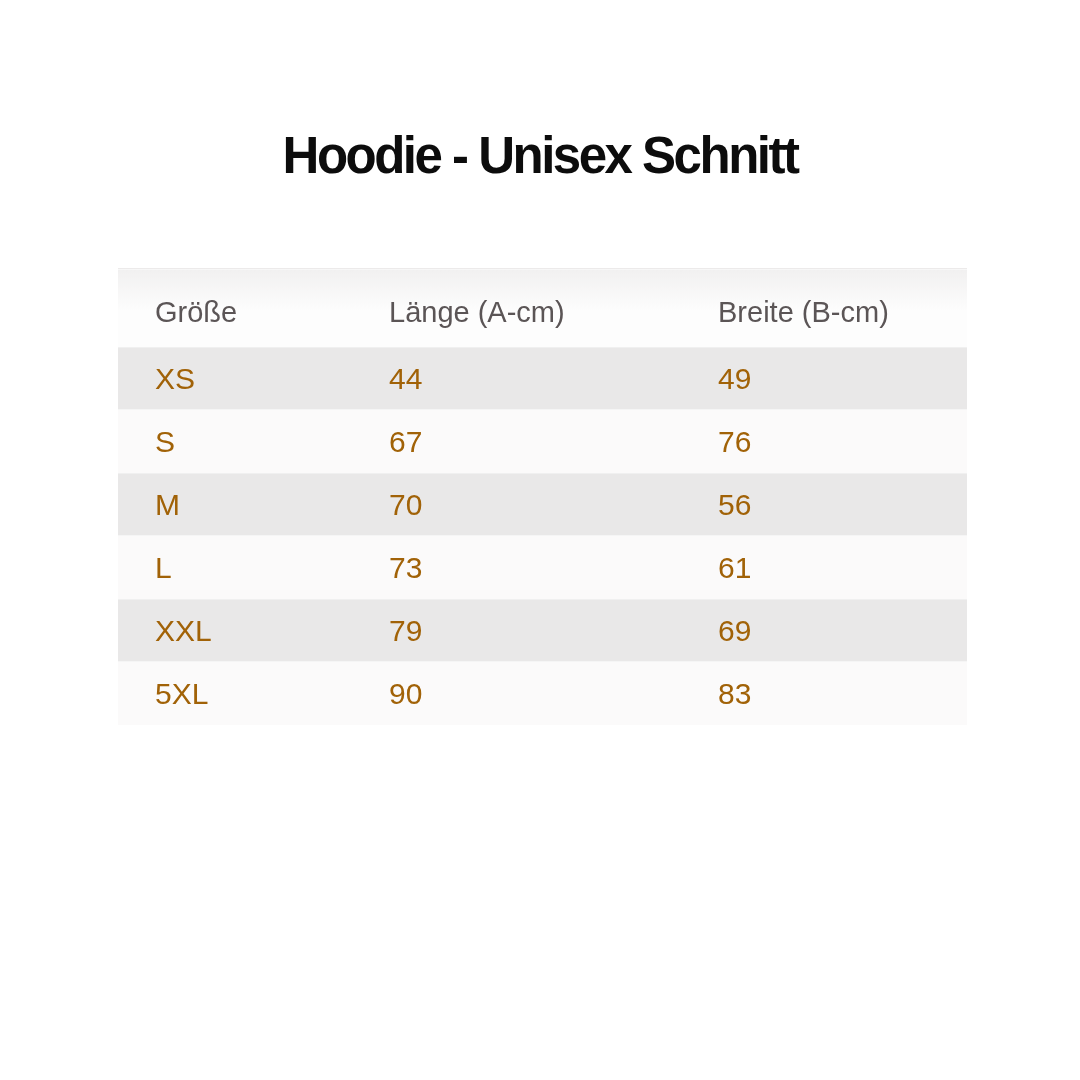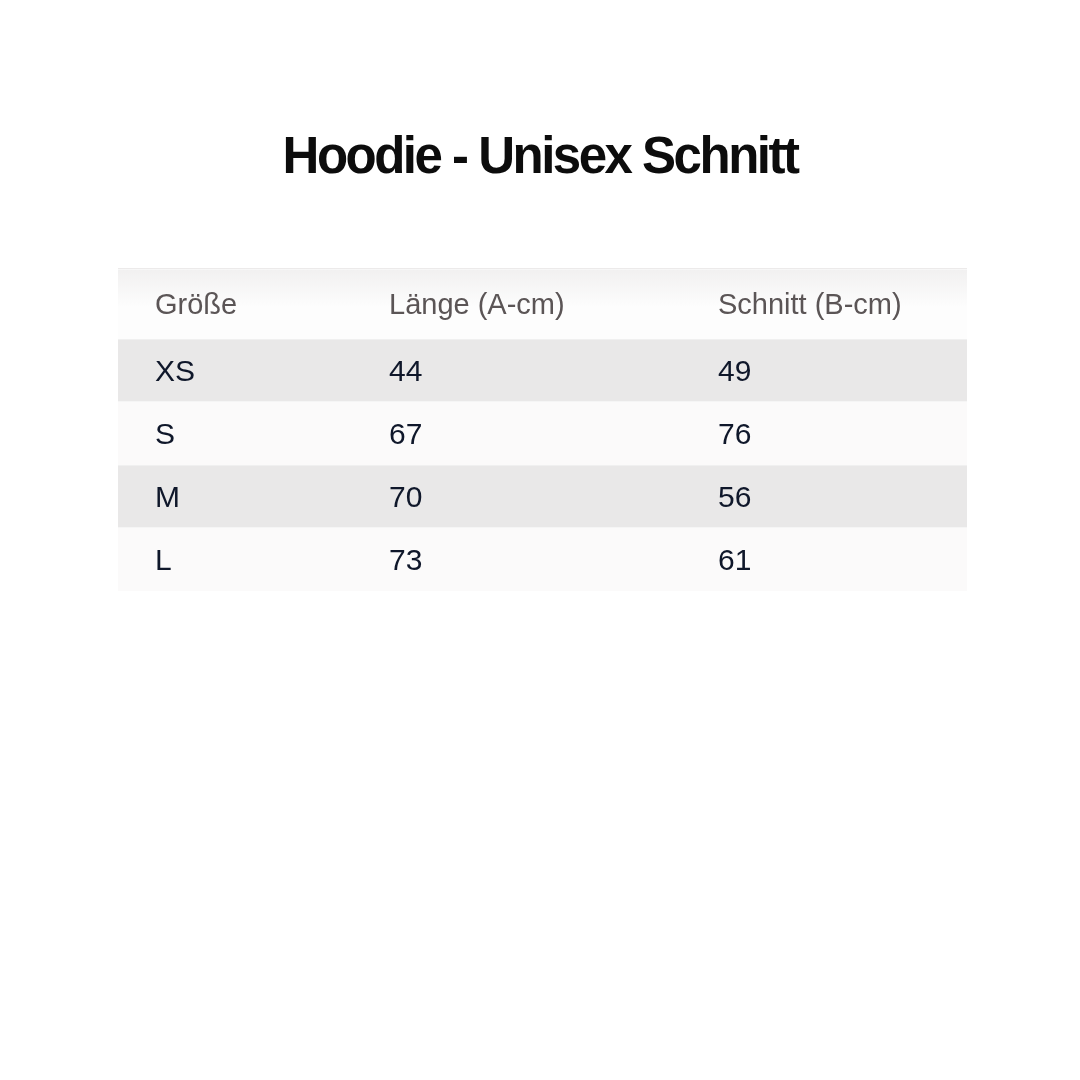--- a/index.html
+++ b/index.html
@@ -33,35 +33,35 @@
     left: 118px;
     top: 268px;
     width: 849px;
     border-collapse: collapse;
     table-layout: fixed;
   }
   .size-table th {
     height: 70px;
     text-align: left;
     vertical-align: middle;
-    padding: 0 0 0 37px;
+    padding: 8px 0 0 37px;
     font-weight: 400;
     font-size: 29px;
     color: #5b5556;
     background: linear-gradient(180deg, #f1f0f0 0%, #fdfdfd 55%, #fdfdfd 100%);
     border-top: 1px solid #eceaea;
     white-space: nowrap;
   }
   .size-table td {
     height: 63px;
     vertical-align: middle;
     padding: 0 0 0 37px;
     font-size: 30px;
     font-weight: 400;
-    color: #0f172a;
+    color: #a16207;
     white-space: nowrap;
   }
   .size-table tbody tr:nth-child(odd) td {
     background: #e9e8e8;
     box-shadow: inset 0 -1px 0 rgba(255,255,255,0.55), inset 0 1px 0 rgba(255,255,255,0.35);
   }
   .size-table tbody tr:nth-child(even) td {
     background: #fbfafa;
   }
 </style>
@@ -73,21 +73,21 @@
 <table class="size-table">
   <colgroup>
     <col style="width:234px">
     <col style="width:329px">
     <col style="width:286px">
   </colgroup>
   <thead>
     <tr>
       <th>Größe</th>
       <th>Länge (A-cm)</th>
-      <th>Schnitt (B-cm)</th>
+      <th>Breite (B-cm)</th>
     </tr>
   </thead>
   <tbody>
     <tr>
       <td>XS</td>
       <td>44</td>
       <td>49</td>
     </tr>
     <tr>
       <td>S</td>
@@ -97,14 +97,24 @@
     <tr>
       <td>M</td>
       <td>70</td>
       <td>56</td>
     </tr>
     <tr>
       <td>L</td>
       <td>73</td>
       <td>61</td>
     </tr>
+    <tr>
+      <td>XXL</td>
+      <td>79</td>
+      <td>69</td>
+    </tr>
+    <tr>
+      <td>5XL</td>
+      <td>90</td>
+      <td>83</td>
+    </tr>
   </tbody>
 </table>
 
 </body></html>

